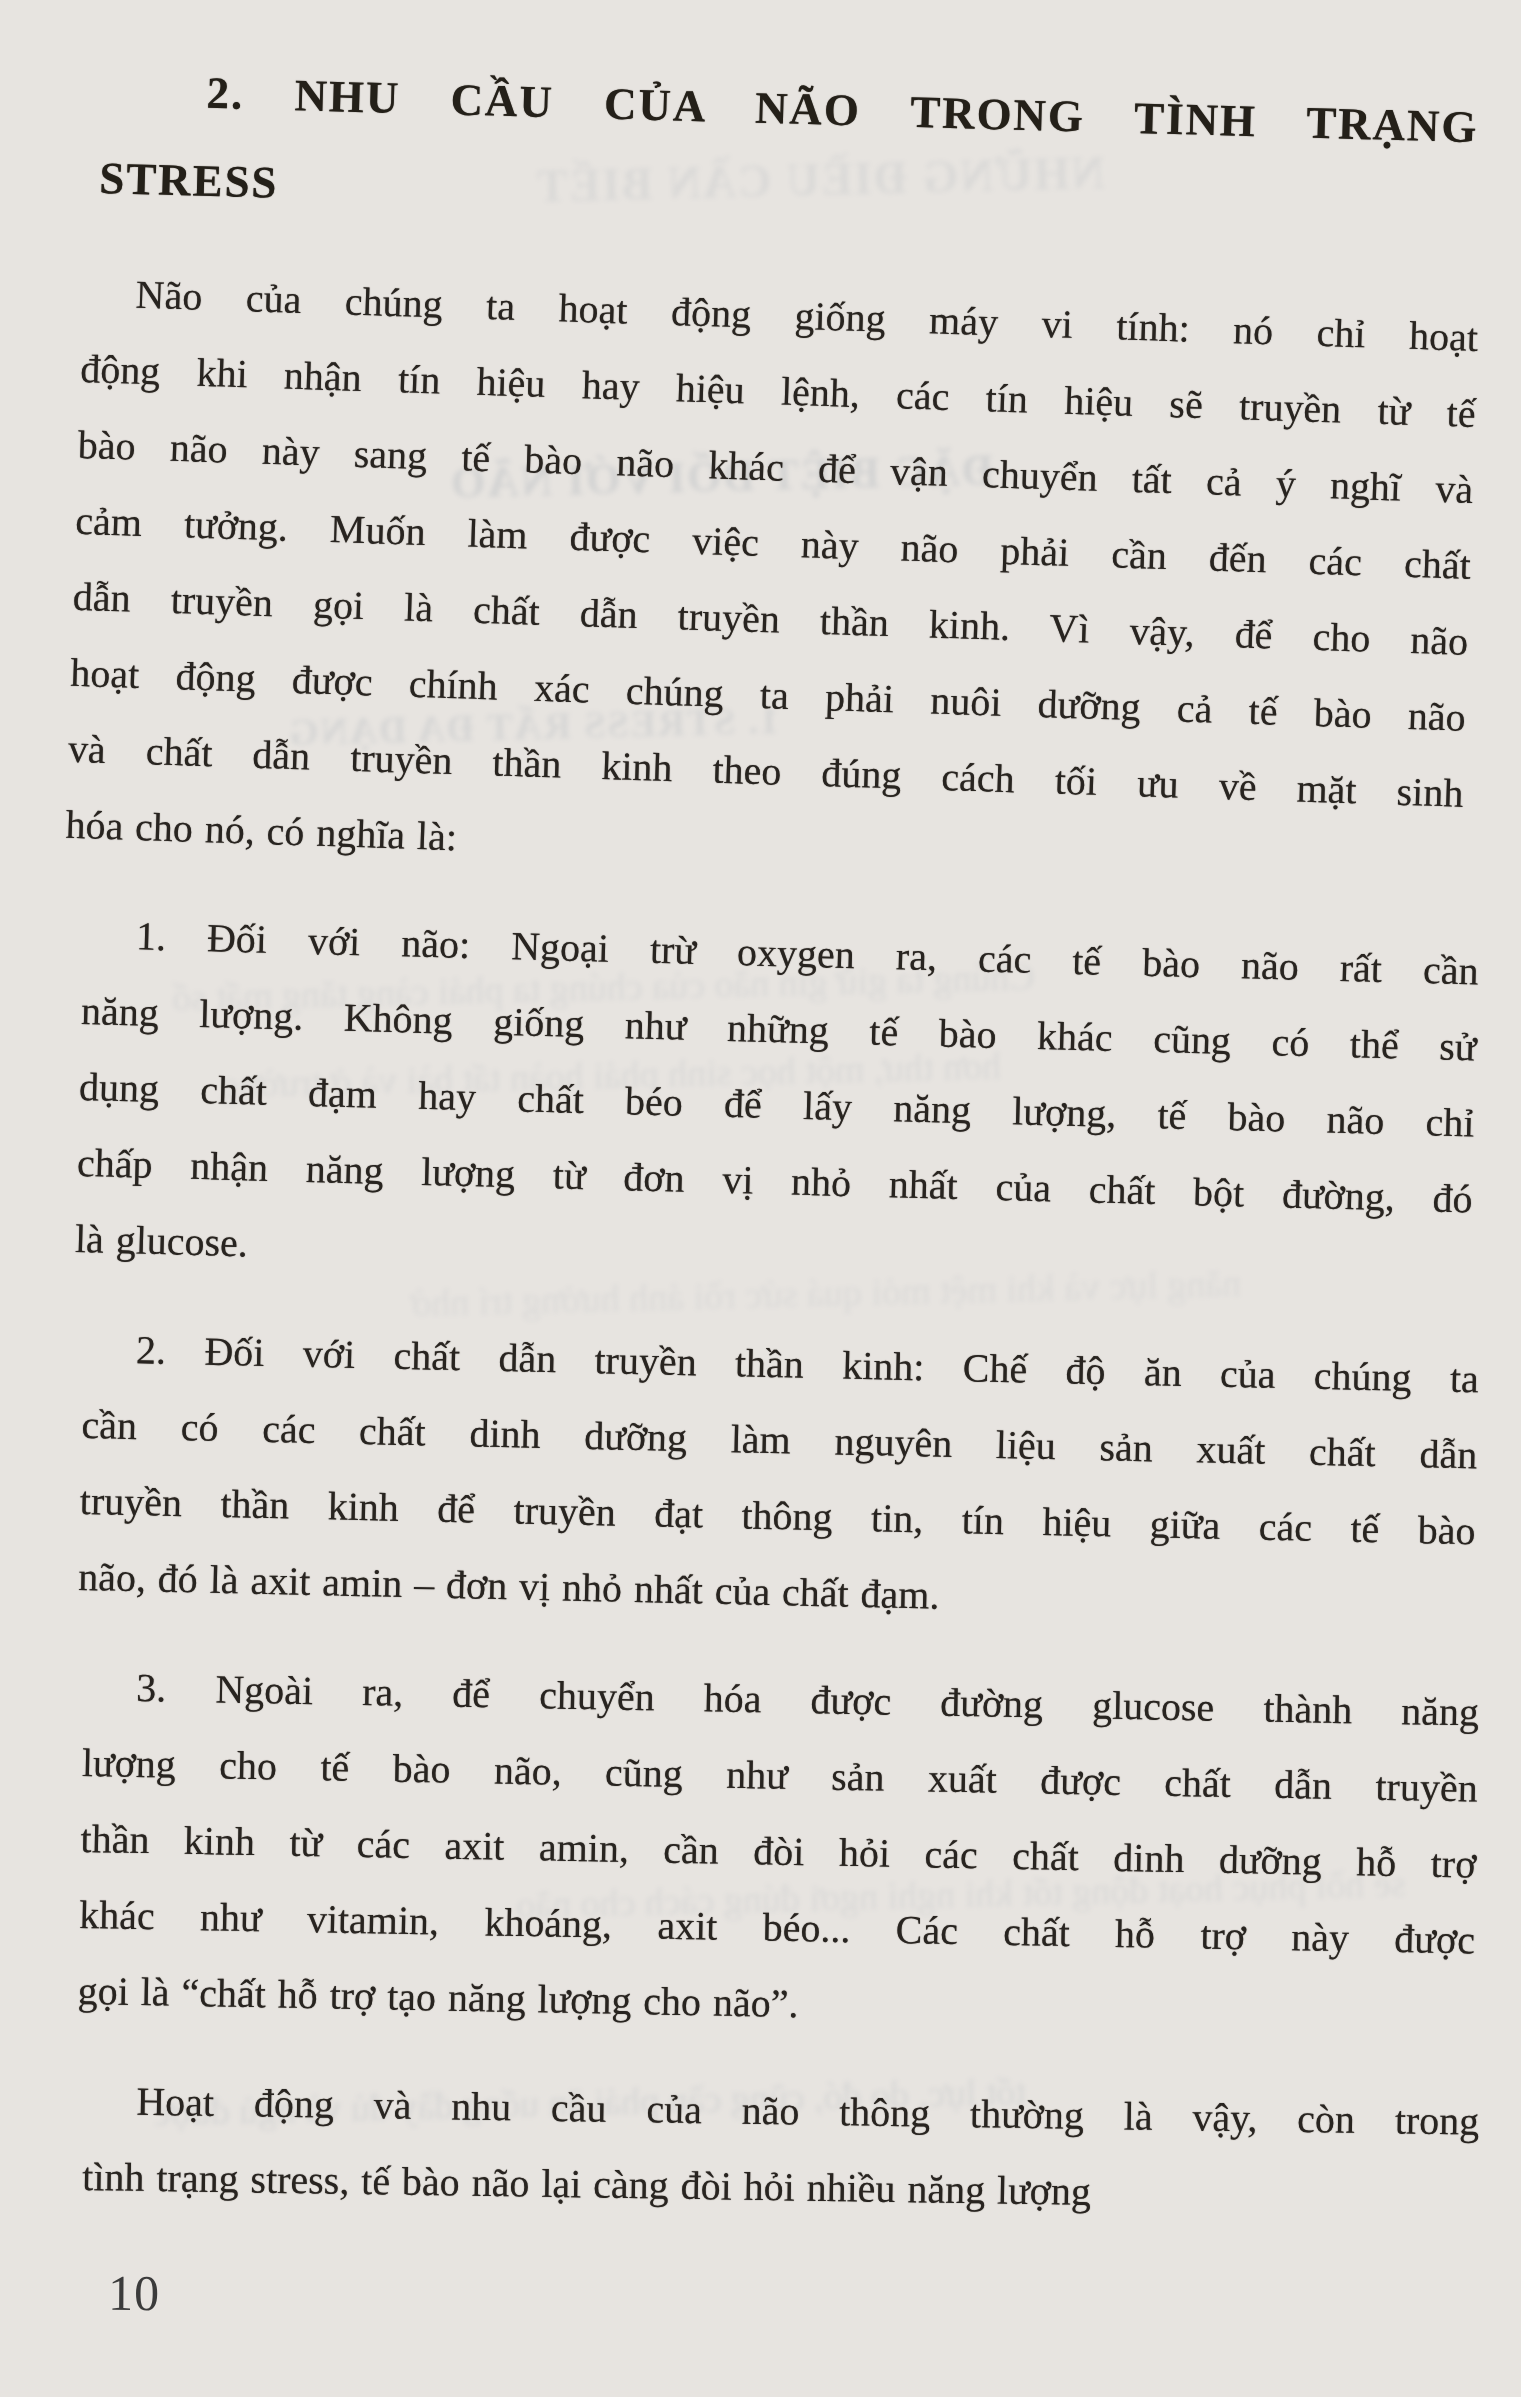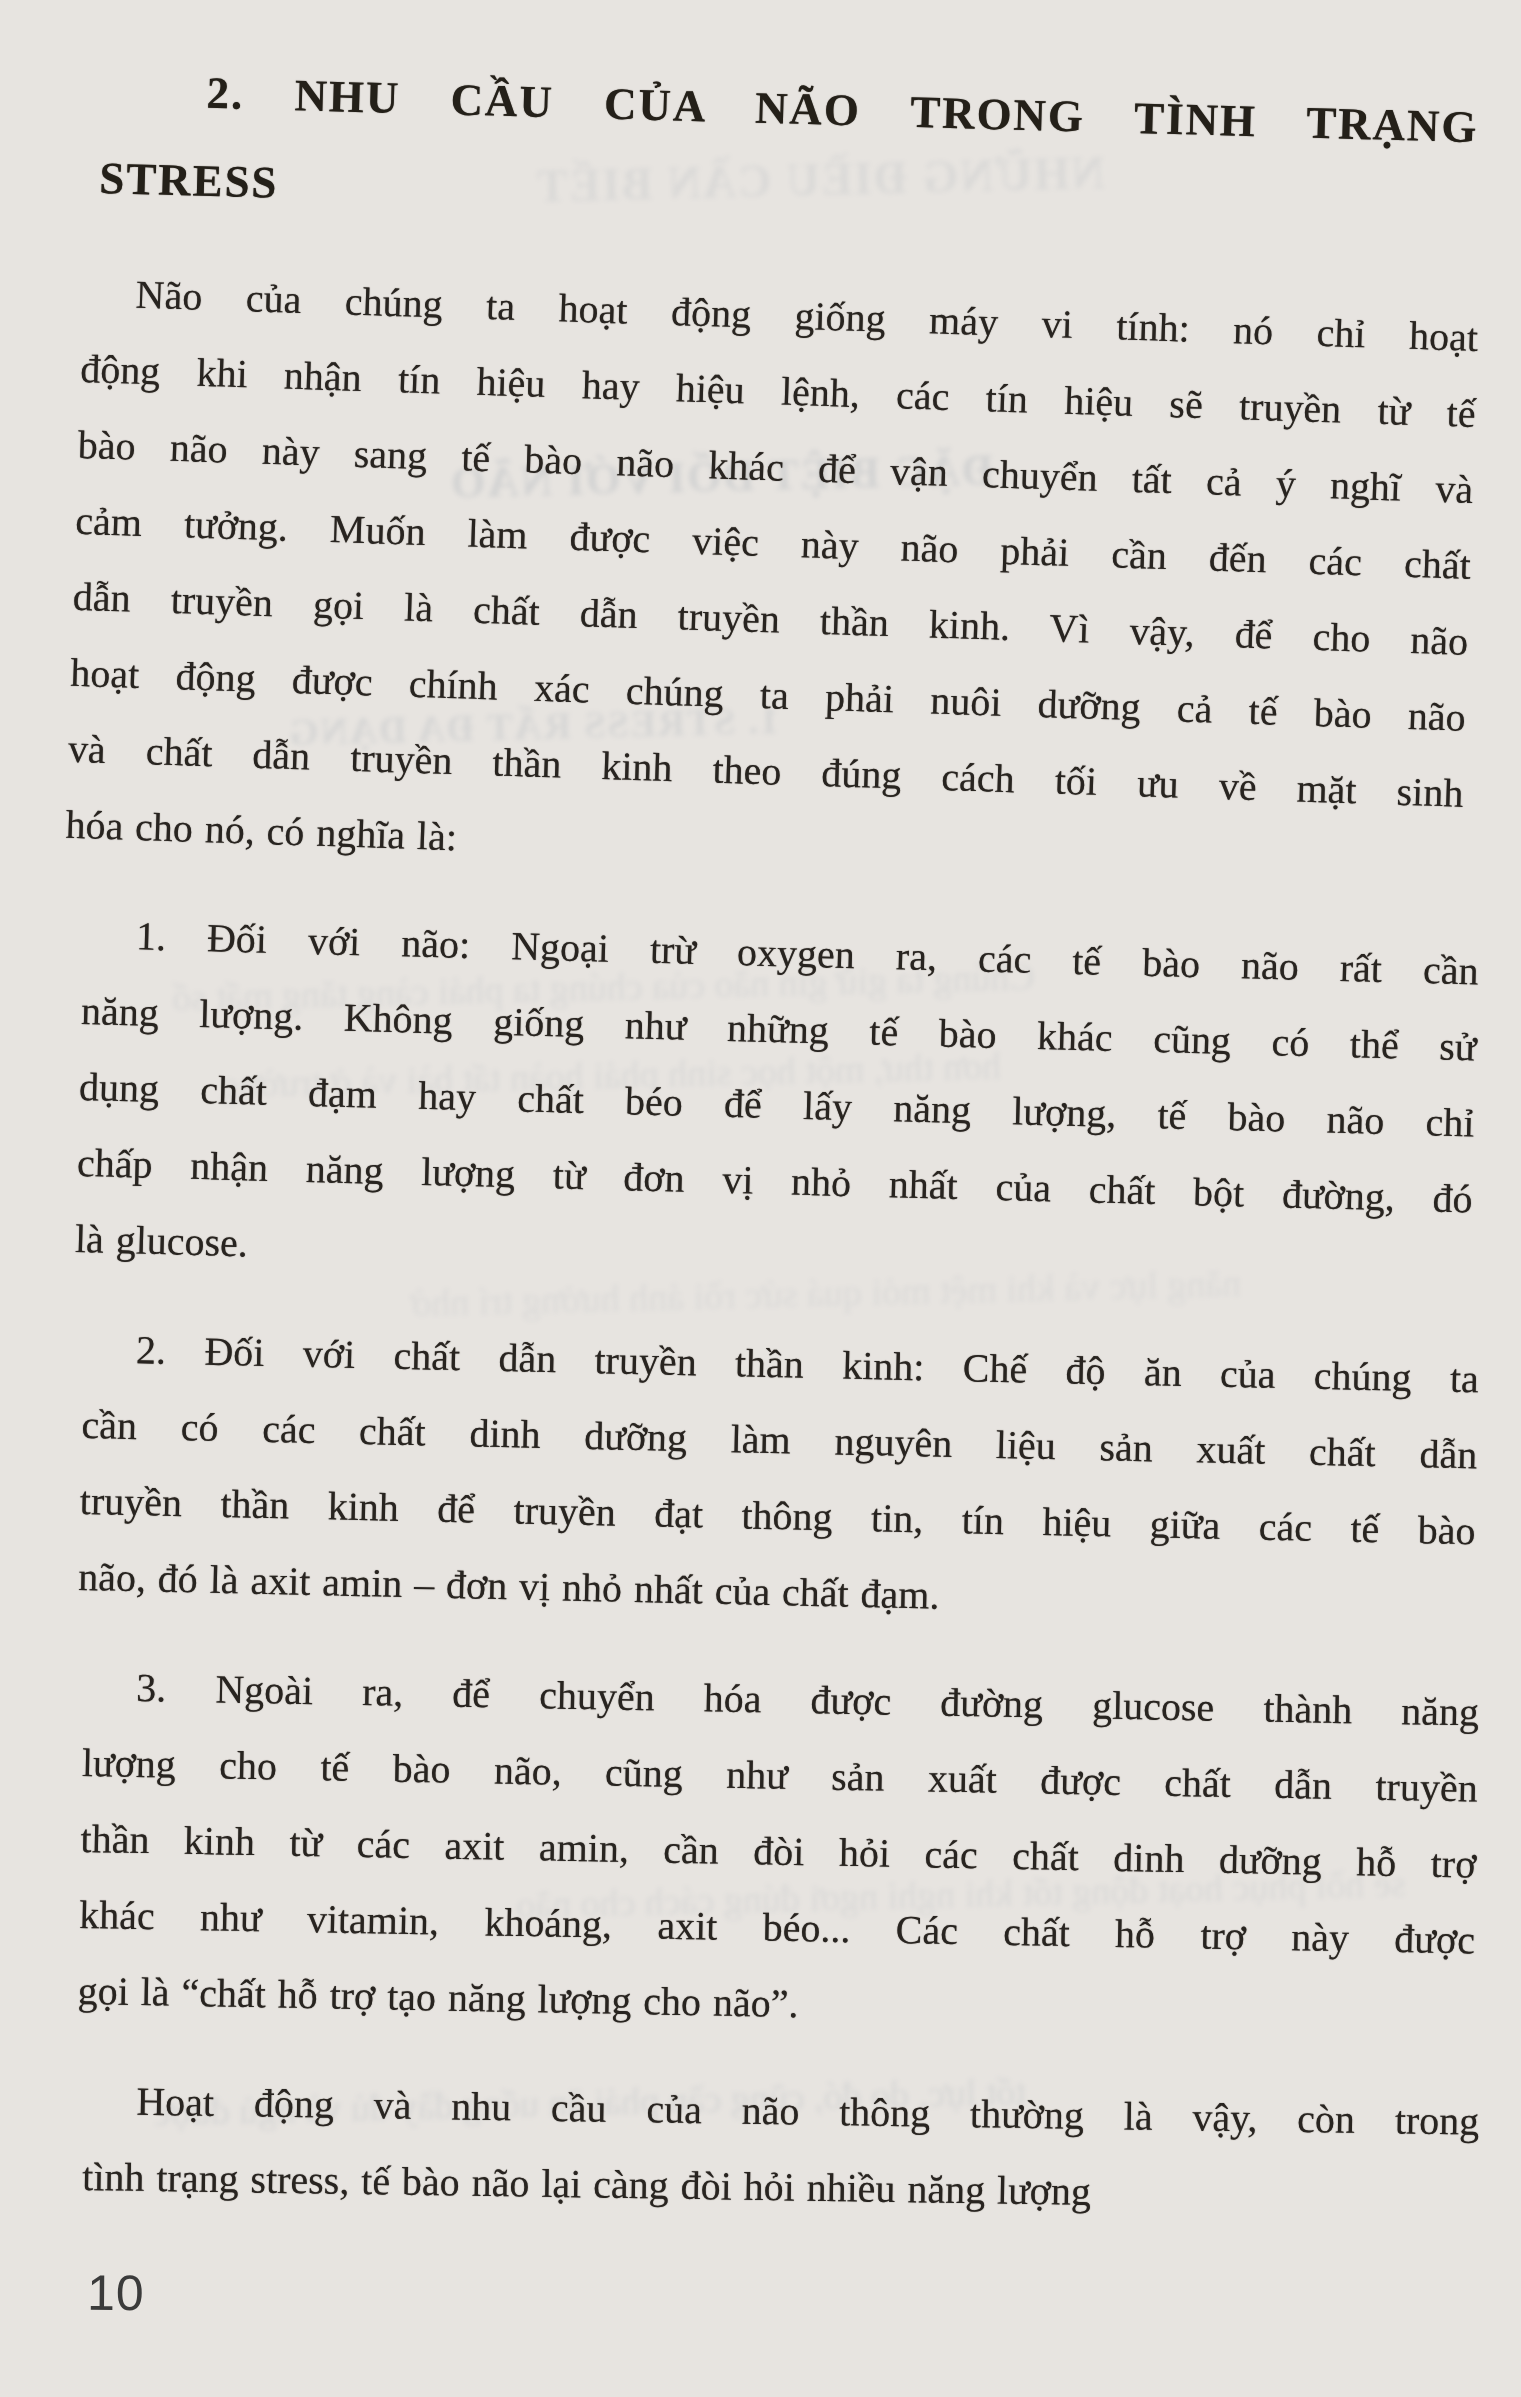--- a/index.html
+++ b/index.html
@@ -69,23 +69,23 @@
   .line {
     display: block;
     text-align: justify;
     text-align-last: justify;
     word-spacing: 1.9px;
   }
   .line.first { text-indent: 53px; }
   .line.last  { text-align-last: left; }
   .page-number {
     position: absolute;
-    left: 87px;
+    left: 108px;
     top: 2264px;
-    font-family: Liberation Sans, sans-serif;
+    font-family: Liberation Serif, serif;
     font-size: 50px;
     color: #3b3b3b;
     letter-spacing: 1px;
     transform: rotate(0.4deg);
   }
 </style>
 </head>
 <body>
 
 <div class="scan">

